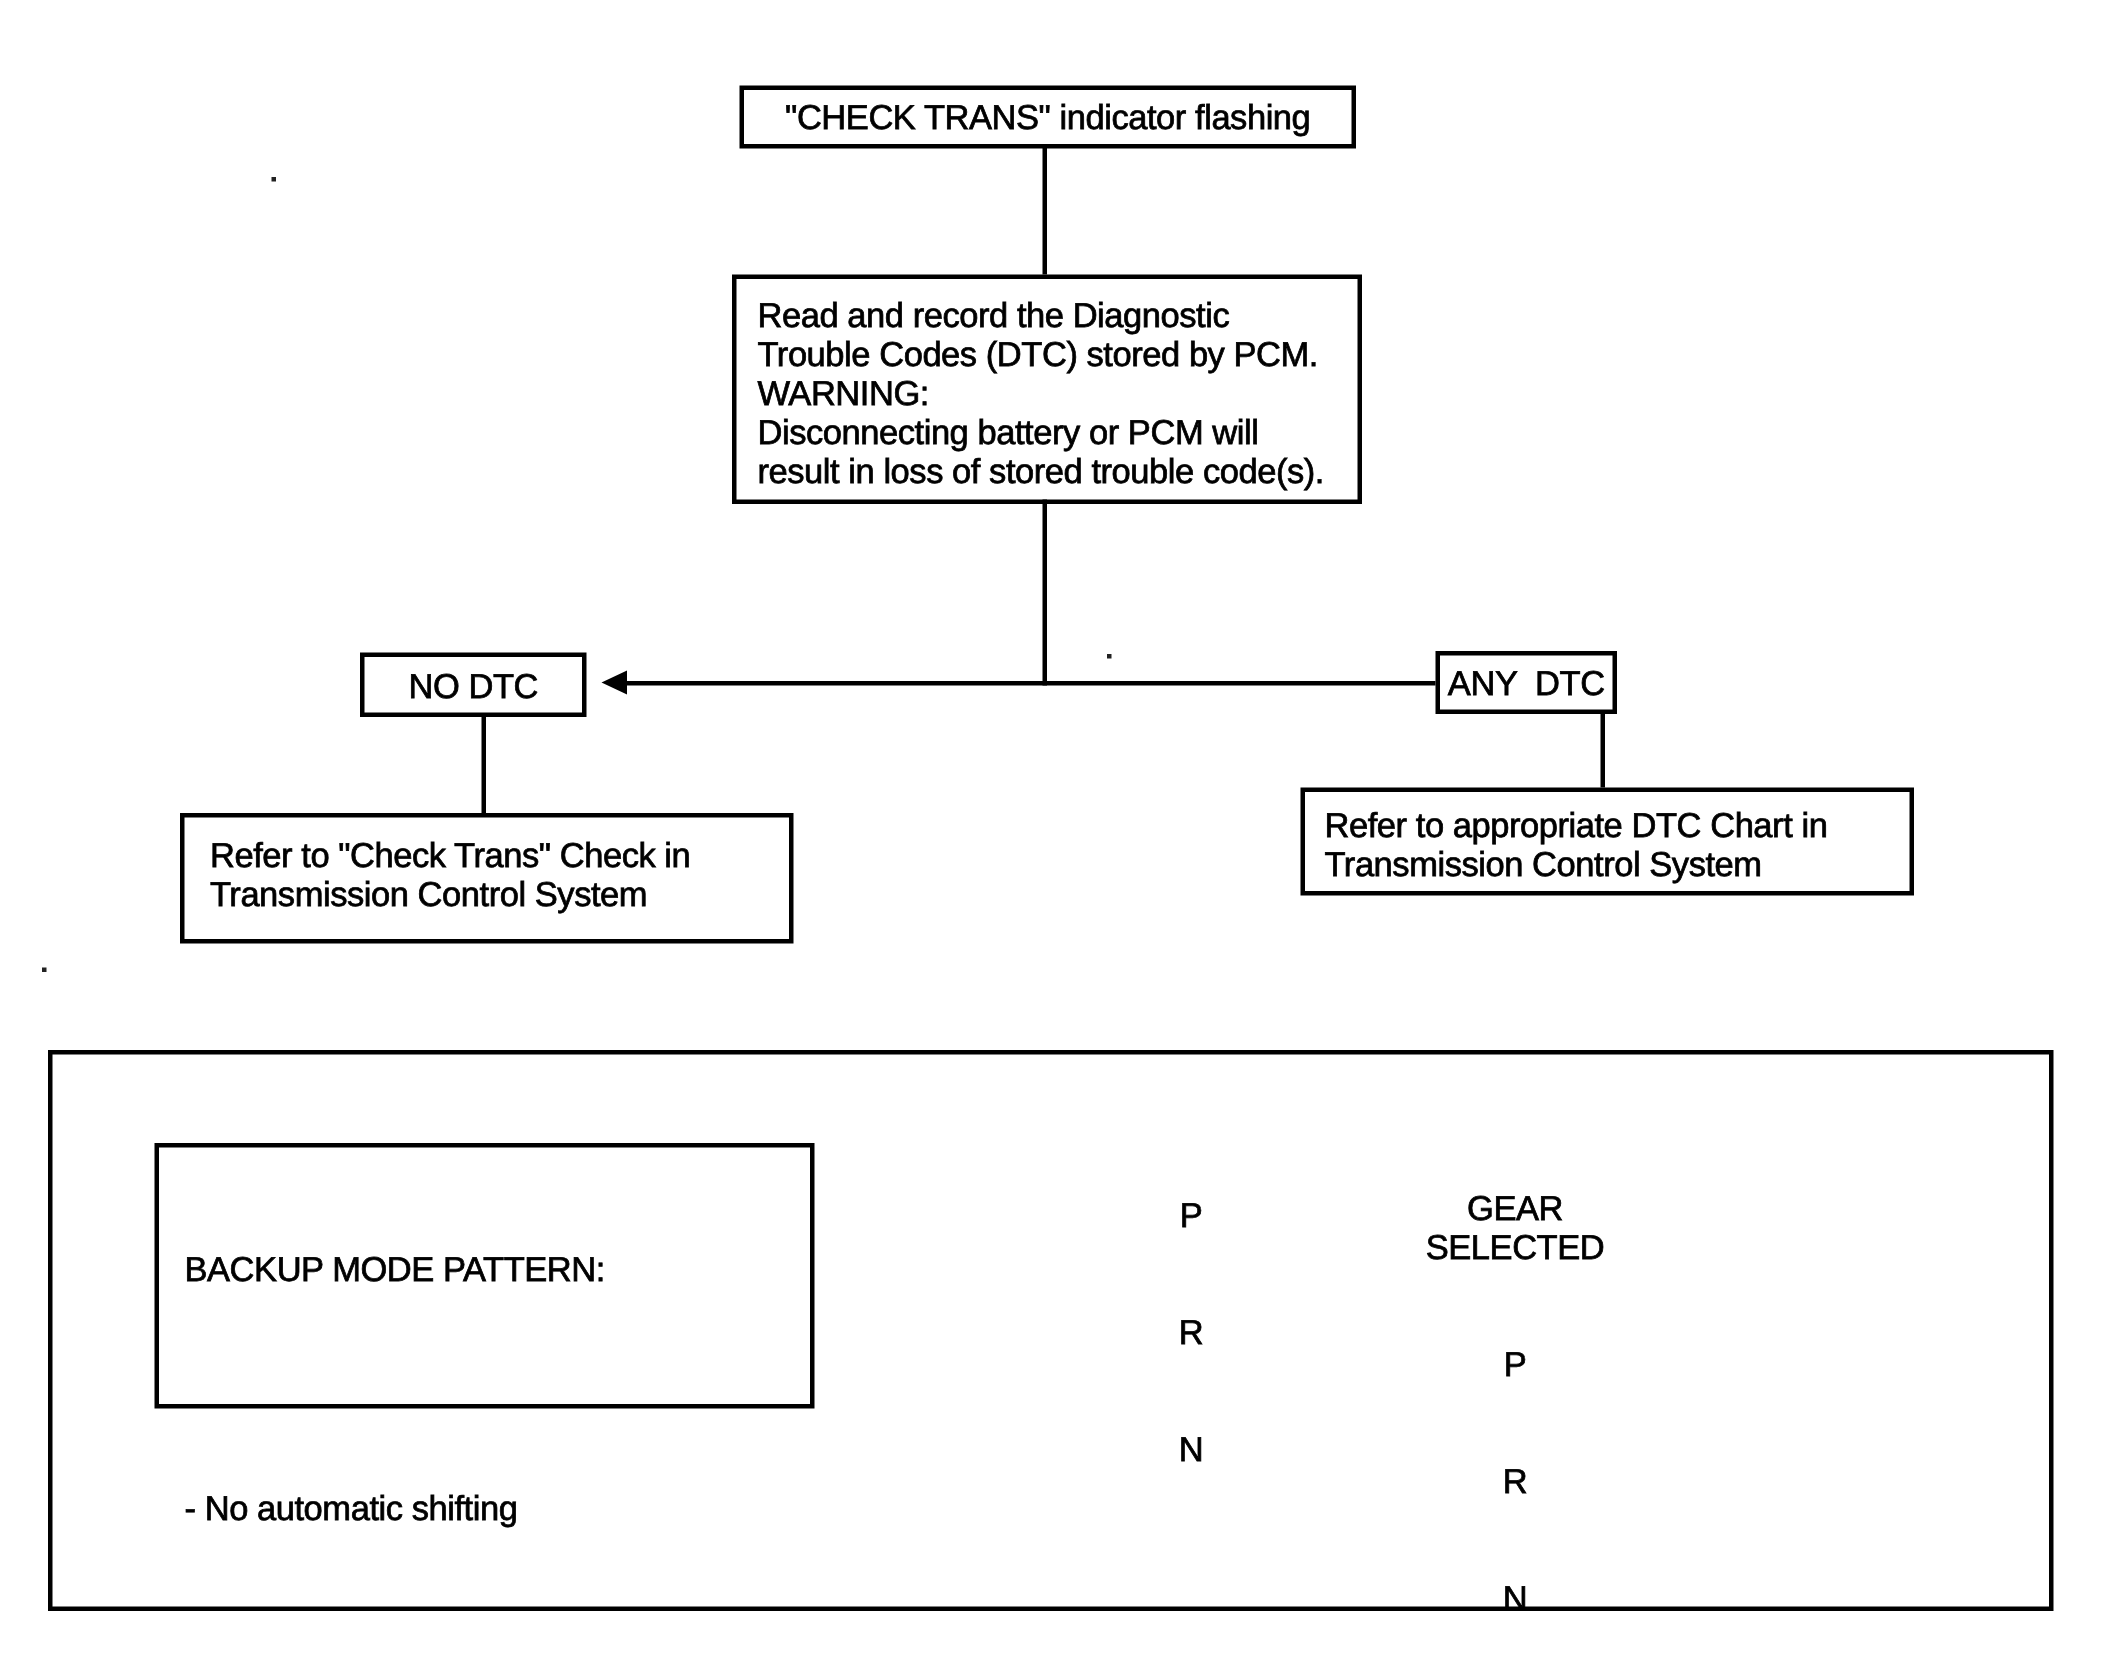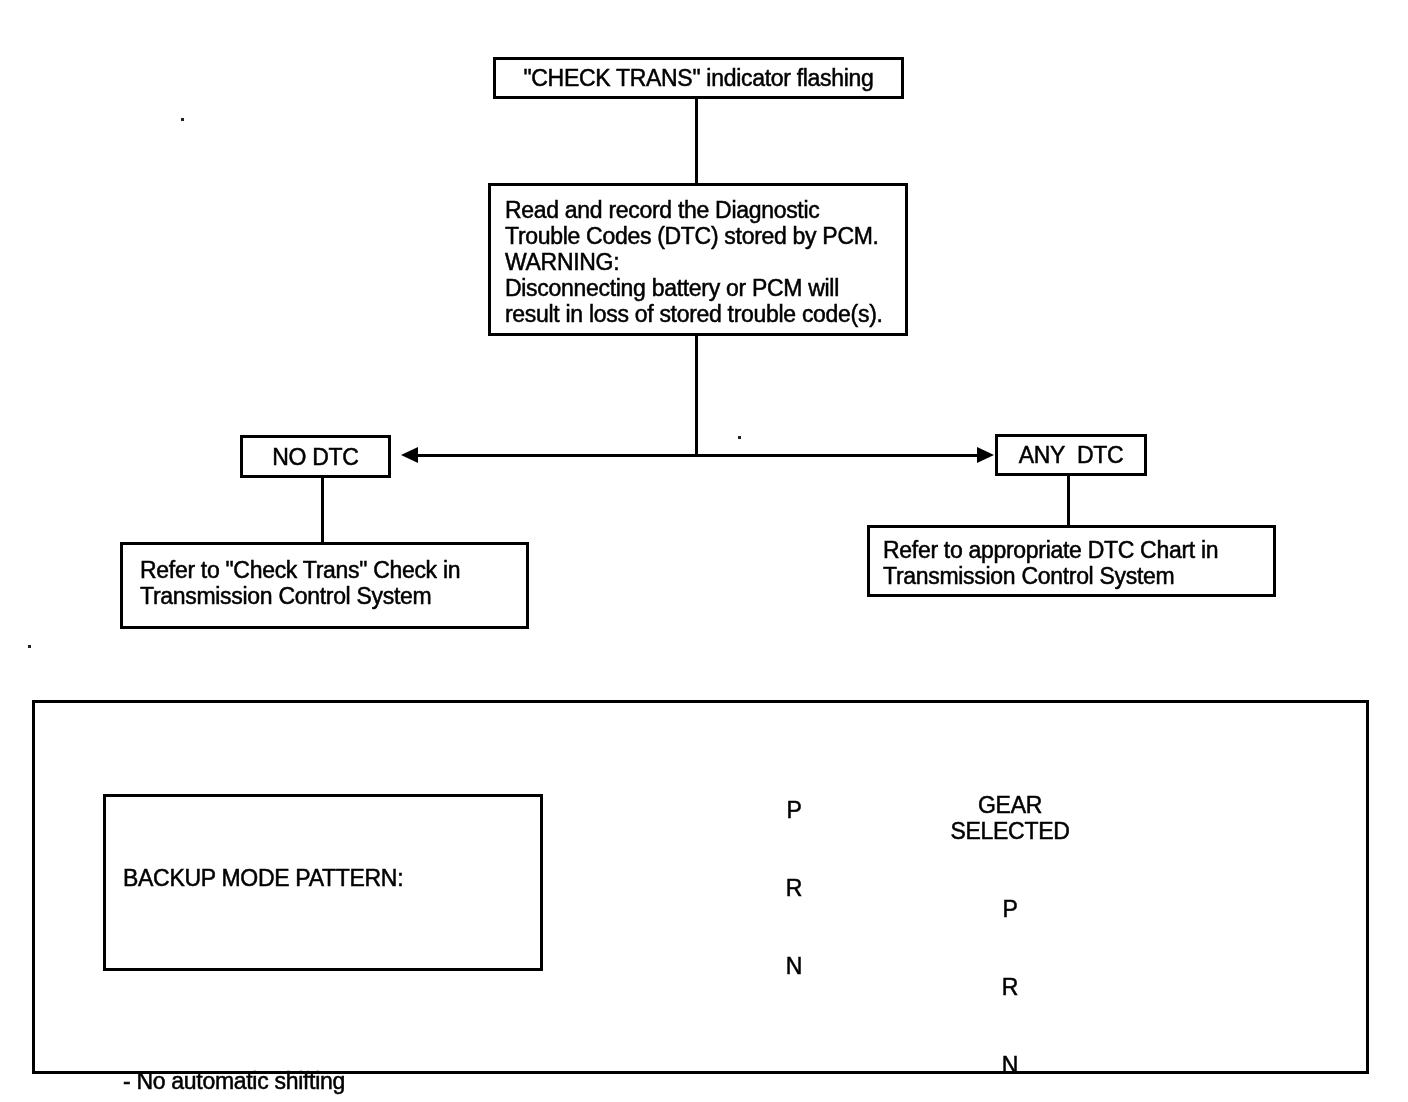--- a/index.html
+++ b/index.html
@@ -38,21 +38,21 @@
   }
   .arrowhead.right {
     border-top: 8px solid transparent;
     border-bottom: 8px solid transparent;
     border-left: 17px solid #000;
   }
   .tblcol { position: absolute; text-align: center; white-space: pre-wrap; }
   .tblcol div { height: 26px; }
   .backup-title { white-space: pre-wrap; }
   .backup-items { margin-top: 29px; }
-  .backup-items div { height: 26px; white-space: pre-wrap; margin-top: 44px; }
+  .backup-items div { height: 26px; white-space: pre-wrap; }
   .speck { position: absolute; width: 3px; height: 3px; background: #222; }
 </style>
 </head>
 <body>
 
 <div id="canvas">
 
   <div class="box center" style="left:493px; top:57px; width:411px; height:42px;">"CHECK TRANS" indicator flashing</div>
 
   <div class="line" style="left:695px; top:97px; width:3px; height:89px;"></div>
@@ -65,34 +65,34 @@
 
   <div class="line" style="left:695px; top:333px; width:3px; height:124px;"></div>
 
   <div class="line" style="left:412px; top:454px; width:572px; height:3px;"></div>
 
   <div class="arrowhead left" style="left:401px; top:447px;"></div>
   <div class="arrowhead right" style="left:977px; top:447px;"></div>
 
   <div class="box center" style="left:240px; top:435px; width:151px; height:43px;">NO DTC</div>
 
-  <div class="box center" style="left:995px; top:434px; width:152px; height:42px;">ANY  DTC</div>
+  <div class="box center" style="left:957px; top:434px; width:121px; height:42px;">ANY  DTC</div>
 
   <div class="line" style="left:321px; top:476px; width:3px; height:67px;"></div>
   <div class="line" style="left:1067px; top:474px; width:3px; height:68px;"></div>
 
   <div class="box" style="left:120px; top:542px; width:409px; height:87px; padding:12px 6px 0 17px;">Refer to "Check Trans" Check in
 Transmission Control System</div>
 
   <div class="box" style="left:867px; top:525px; width:409px; height:72px; padding:9px 6px 12px 13px;">Refer to appropriate DTC Chart in
 Transmission Control System</div>
 
   <div class="box" style="left:32px; top:700px; width:1337px; height:374px;"></div>
 
-  <div class="box" style="left:103px; top:794px; width:440px; height:177px; padding:16px 8px 0 17px;">
+  <div class="box" style="left:103px; top:762px; width:440px; height:177px; padding:16px 8px 0 17px;">
     <div class="backup-title">BACKUP MODE PATTERN:</div>
     <div class="backup-items">
       <div>- No automatic shifting</div>
       
     </div>
   </div>
 
   <div class="tblcol" style="left:704px; top:745px; width:180px;">
     <div>P</div>
     <div>R</div>

